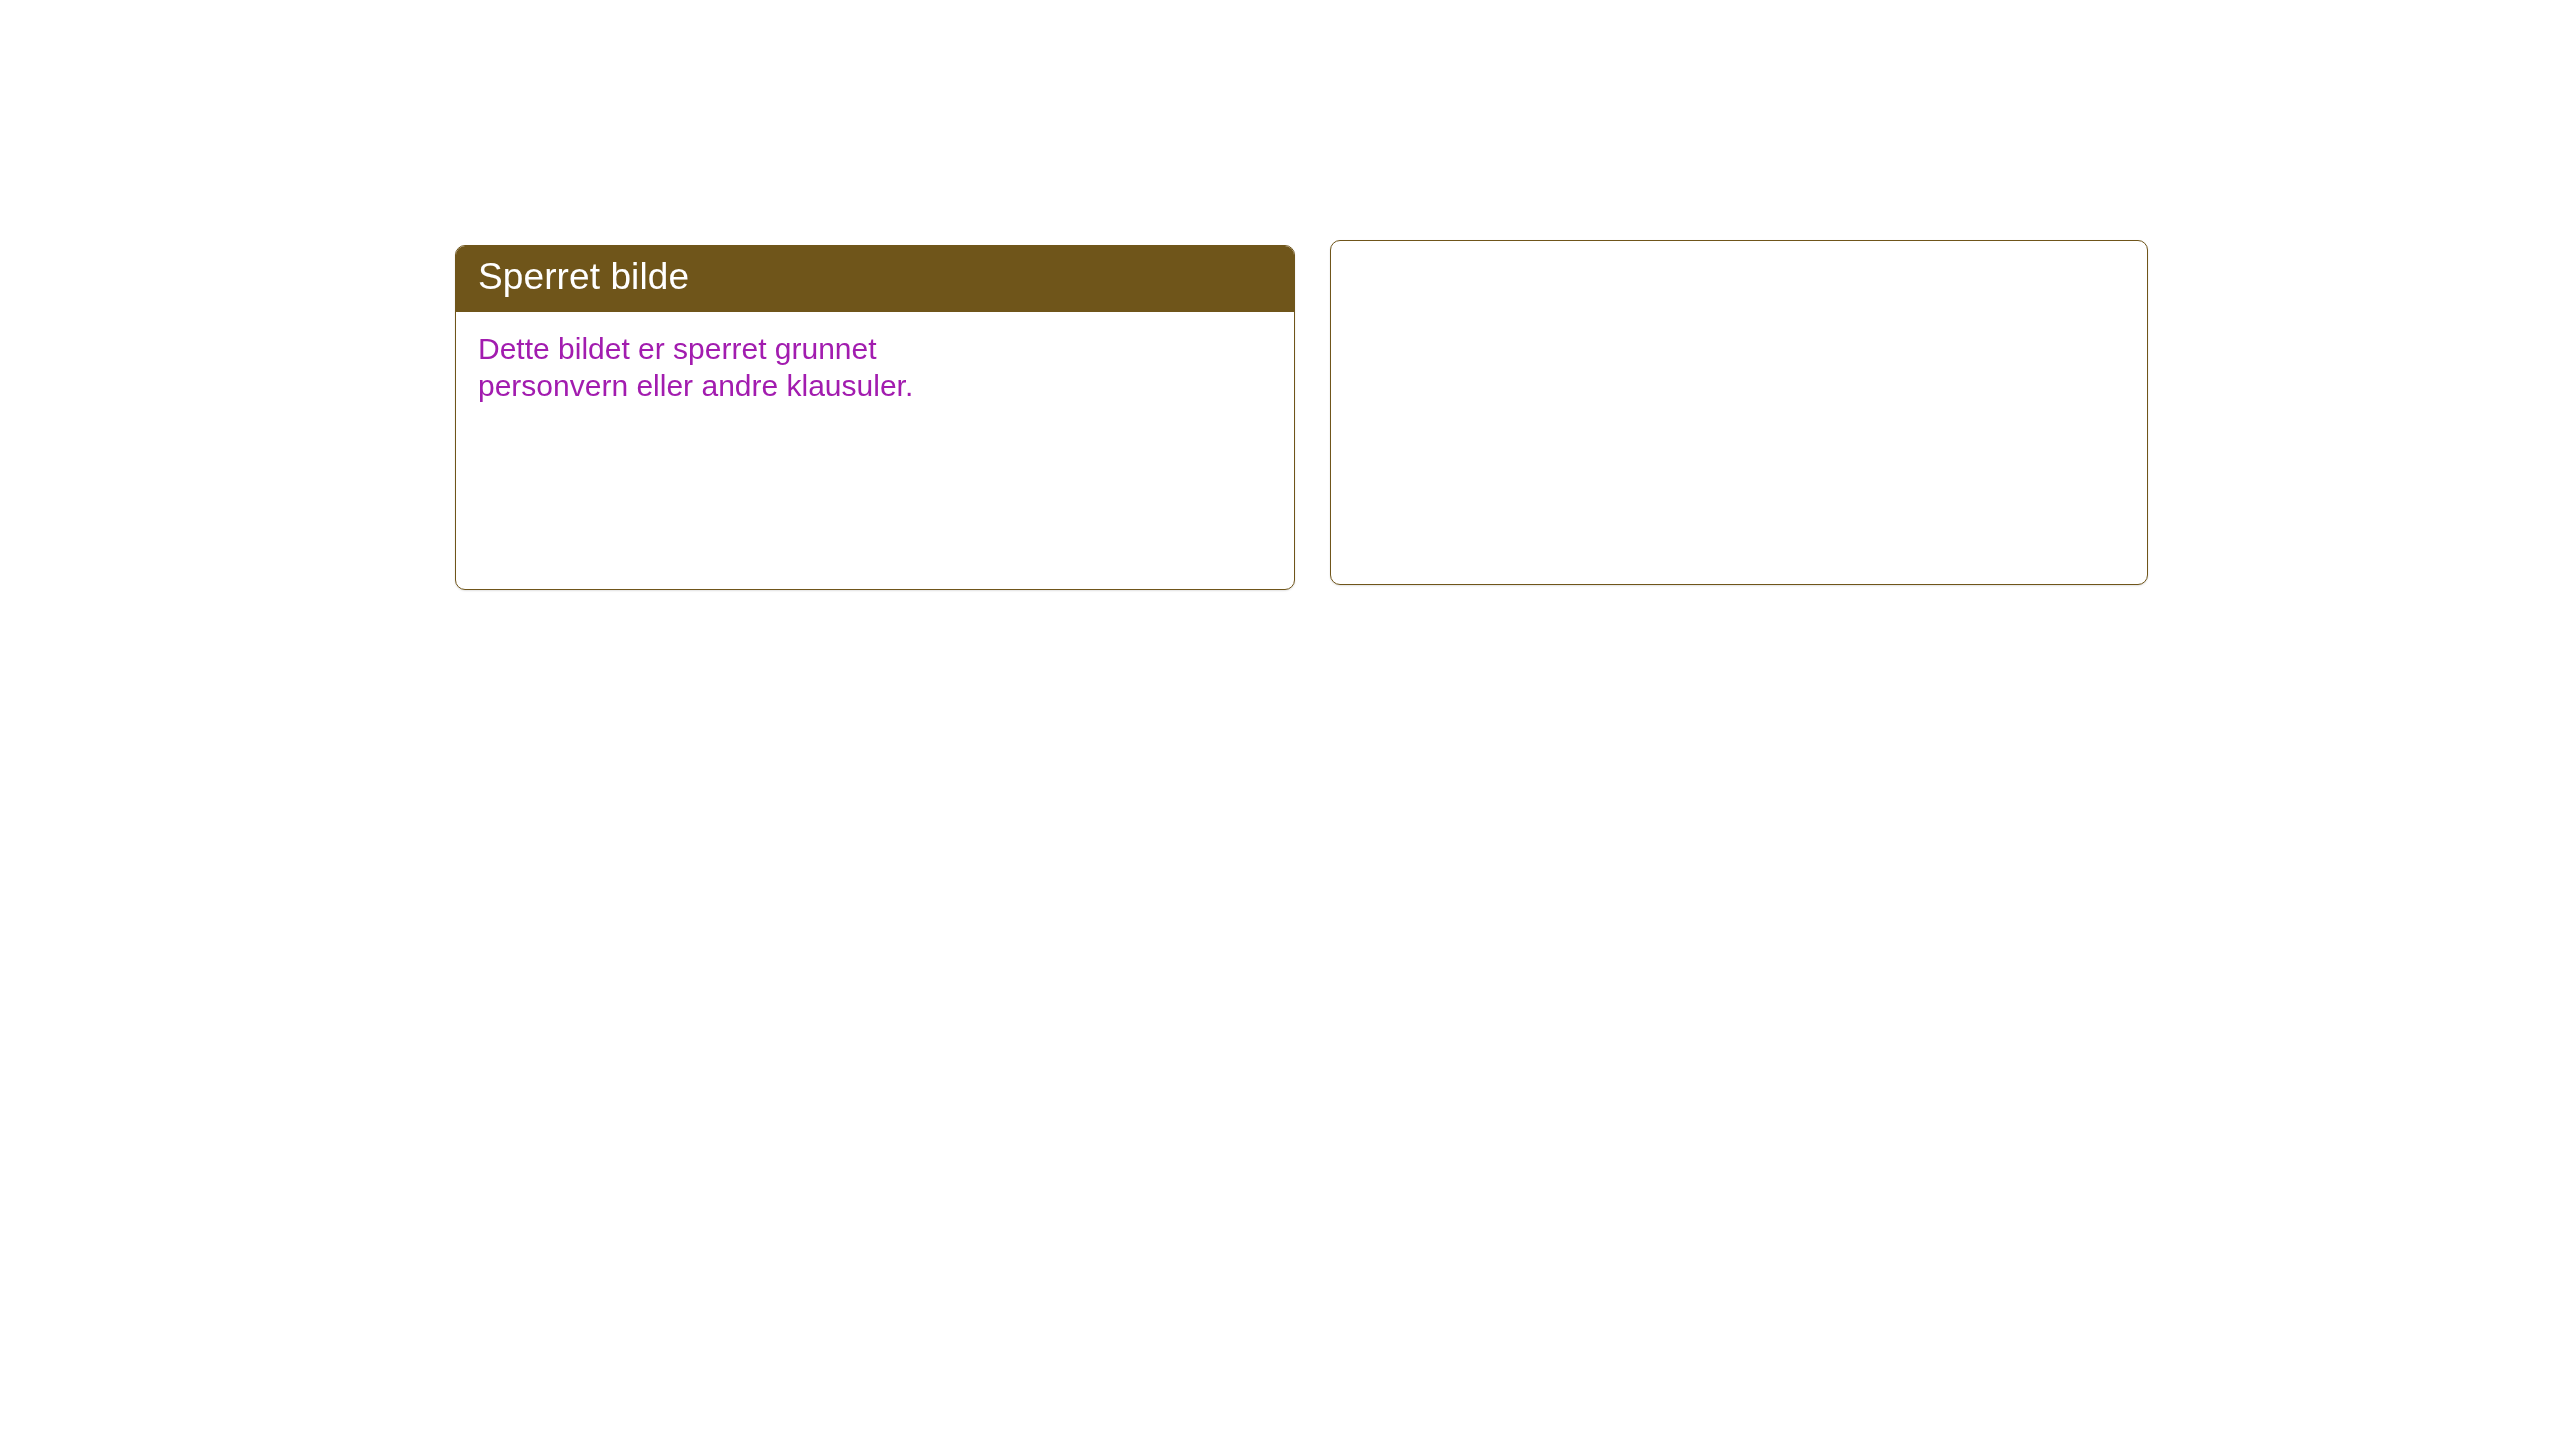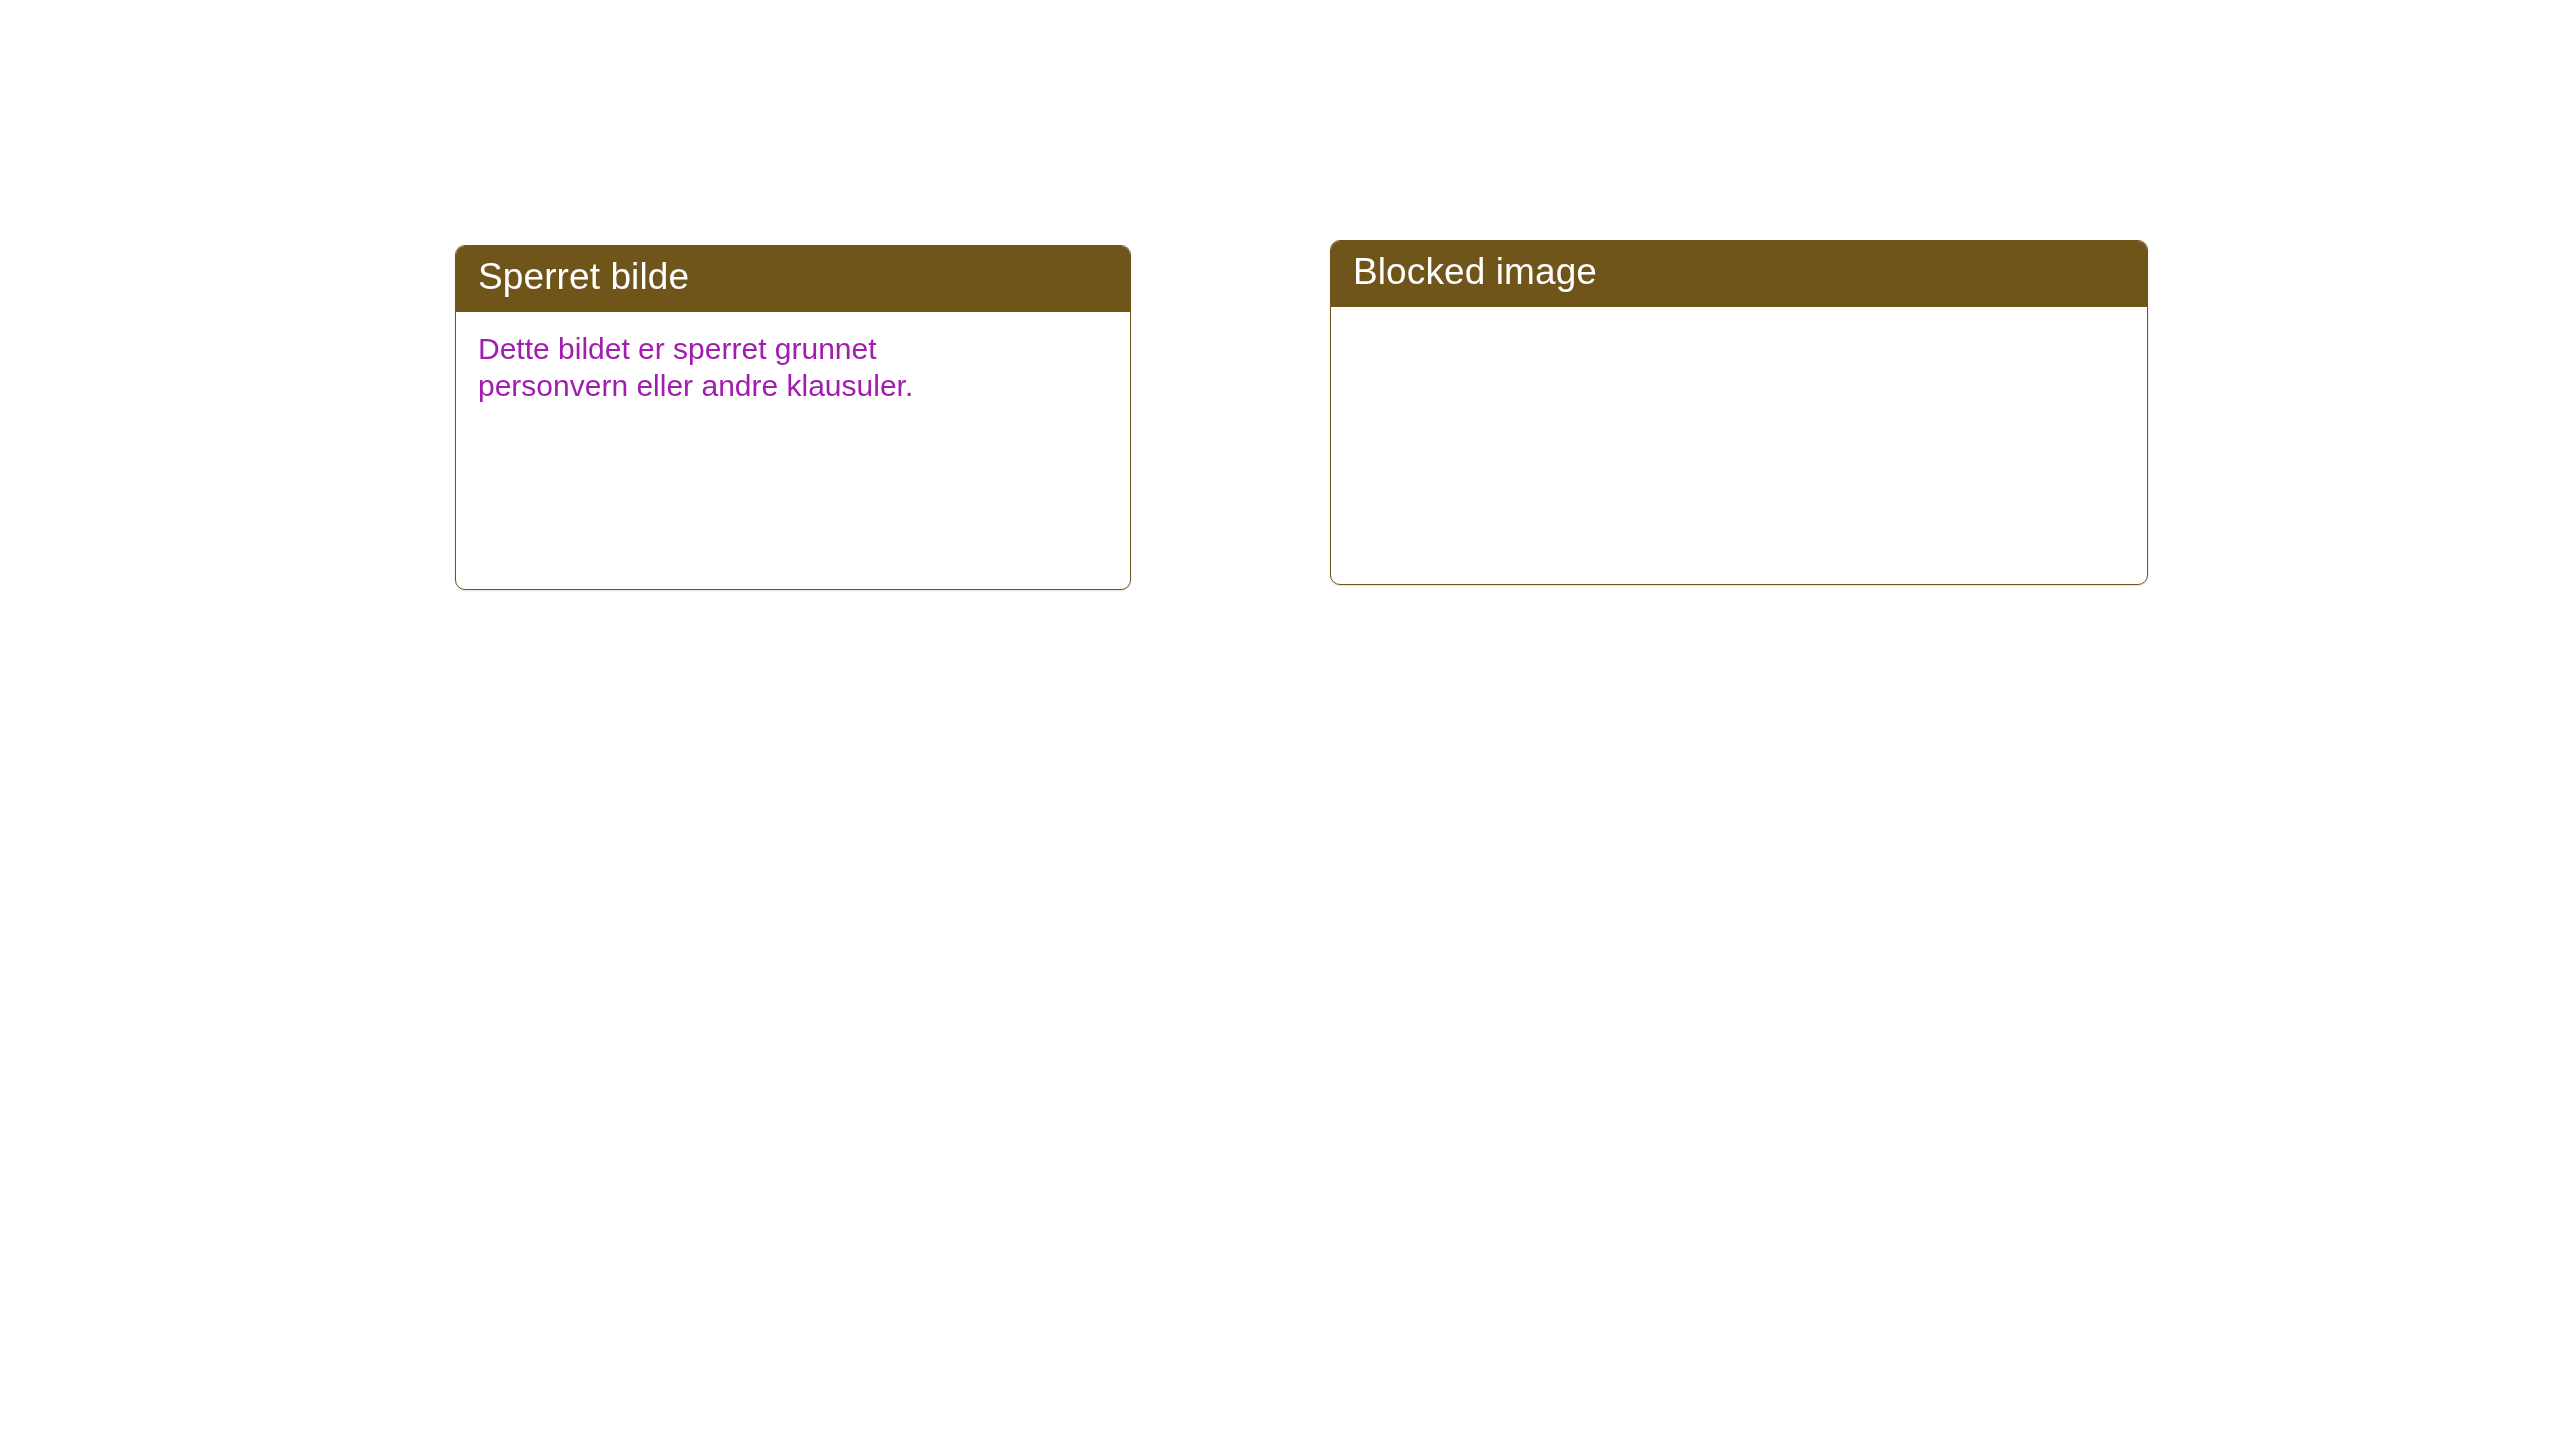--- a/index.html
+++ b/index.html
@@ -48,21 +48,21 @@
   }
   .notice-card .card-body p {
     margin: 0;
     white-space: pre-line;
   }
 
   
   #card-no {
     left: 455px;
     top: 245px;
-    width: 676px;
+    width: 840px;
     height: 345px;
   }
   #card-en {
     left: 1330px;
     top: 240px;
     width: 818px;
     height: 345px;
   }
 </style>
 </head>
@@ -72,16 +72,15 @@
 
   <div class="notice-card" id="card-no">
     <div class="card-header">Sperret bilde</div>
     <div class="card-body">
       <p>Dette bildet er sperret grunnet
 personvern eller andre klausuler.</p>
     </div>
   </div>
 
   <div class="notice-card" id="card-en">
-    <div class="card-header">Blocked image</div>
   </div>
 
 </div>
 
 </body></html>

